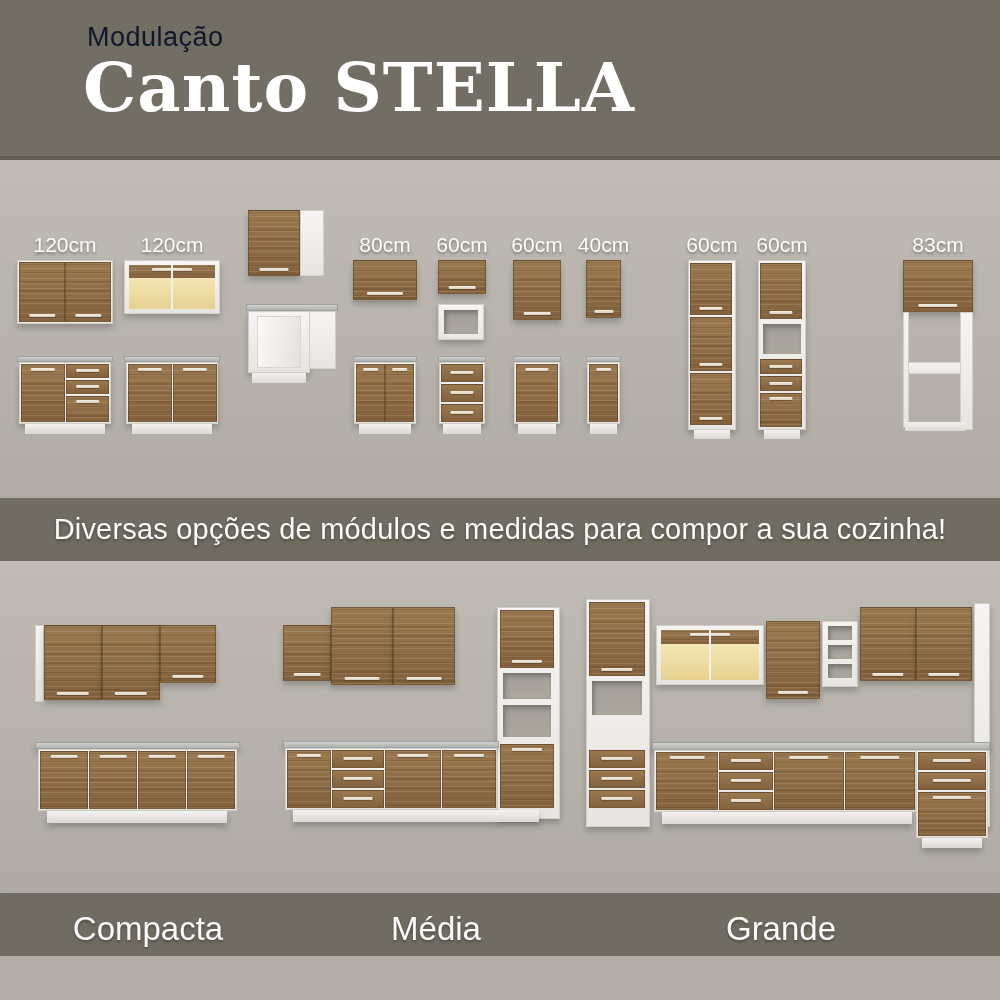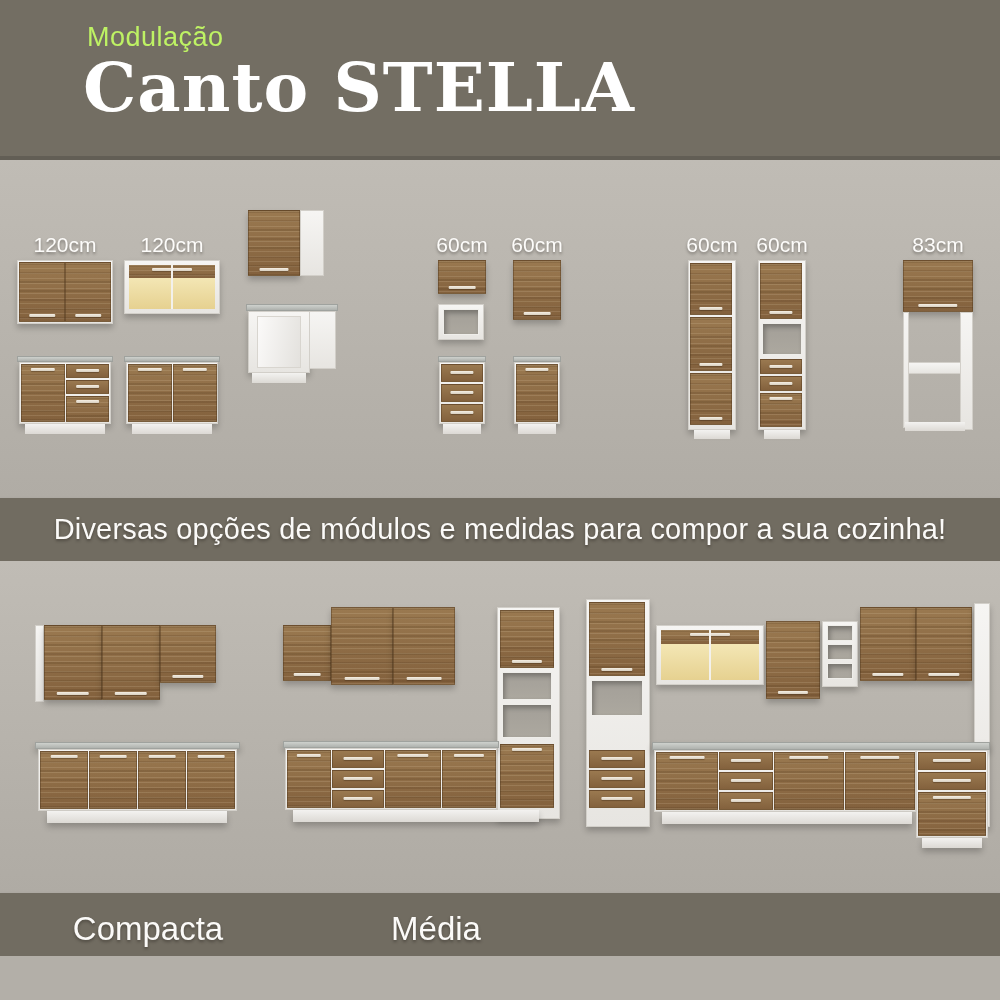--- a/index.html
+++ b/index.html
@@ -2,21 +2,21 @@
 <html><head>
 <meta charset="utf-8">
 <style>
   html,body{margin:0;padding:0;}
   #page{position:relative;width:1000px;height:1000px;overflow:hidden;
         font-family:"Liberation Sans",sans-serif;background:#b4b0a9;}
   .a{position:absolute;box-sizing:border-box;}
   
   #header{position:absolute;top:0;left:0;width:1000px;height:160px;
           background:#736e63;box-shadow:inset 0 -4px 0 rgba(0,0,0,.14);}
-  #eyebrow{position:absolute;top:22px;left:87px;color:#bef264;font-size:27px;
+  #eyebrow{position:absolute;top:22px;left:87px;color:#0f172a;font-size:27px;
            font-weight:500;letter-spacing:.5px;}
   #title{position:absolute;top:48px;left:83px;color:#ffffff;font-size:67px;
          font-weight:bold;font-family:"DejaVu Serif",serif;letter-spacing:1px;}
   #modules{position:absolute;top:160px;left:0;width:1000px;height:338px;
            background:linear-gradient(180deg,#c0bcb5,#b0aca5);}
   #tagline{position:absolute;top:498px;left:0;width:1000px;height:63px;
            background:#716c61;box-shadow:0 3px 5px rgba(0,0,0,.18);
            display:flex;align-items:center;justify-content:center;}
   #tagline span{color:#fbfaf8;font-size:29px;font-weight:500;letter-spacing:.2px;
            text-shadow:0 2px 3px rgba(30,26,20,.4);}
@@ -115,20 +115,34 @@
         <div class="a p" style="top:2px;left:54px;width:24px;height:66px;"></div>
         <div class="a c" style="top:96px;left:0;width:92px;height:7px;"></div>
         <div class="a p s" style="top:103px;left:2px;width:62px;height:62px;">
           <div class="a" style="top:4px;left:8px;width:44px;height:52px;border:1px solid #d8d5cf;background:linear-gradient(100deg,#fbfaf9,#e3e1dd);"></div>
         </div>
         <div class="a p" style="top:103px;left:64px;width:26px;height:58px;border-left:none;"></div>
         <div class="a k" style="top:165px;left:6px;width:54px;height:10px;"></div>
       </div>
     </div>
 
+    <div class="mcol" style="left:353px;width:64px;">
+      <div class="mlabel">
+          <span>80cm</span>
+        </div>
+      <div class="mg">
+        <div class="a wb s" style="top:2px;left:0;width:64px;height:40px;"></div>
+        <div class="a c" style="top:98px;left:0;width:64px;height:6px;"></div>
+        <div class="a p s" style="top:104px;left:1px;width:62px;height:62px;">
+          <div class="a w" style="top:1px;left:1px;width:29px;height:58px;"></div>
+          <div class="a w" style="top:1px;left:30px;width:29px;height:58px;"></div>
+        </div>
+        <div class="a k" style="top:166px;left:6px;width:52px;height:10px;"></div>
+      </div>
+    </div>
 
     <div class="mcol" style="left:438px;width:48px;">
       <div class="mlabel">
           <span>60cm</span>
         </div>
       <div class="mg">
         <div class="a wb s" style="top:2px;left:0;width:48px;height:34px;"></div>
         <div class="a p s" style="top:46px;left:0;width:46px;height:36px;">
           <div class="a o" style="top:4px;left:4px;width:36px;height:26px;"></div>
         </div>
@@ -149,20 +163,33 @@
       <div class="mg">
         <div class="a wb s" style="top:2px;left:0;width:48px;height:60px;"></div>
         <div class="a c" style="top:98px;left:0;width:48px;height:6px;"></div>
         <div class="a p s" style="top:104px;left:1px;width:46px;height:62px;">
           <div class="a w" style="top:1px;left:1px;width:42px;height:58px;"></div>
         </div>
         <div class="a k" style="top:166px;left:5px;width:38px;height:10px;"></div>
       </div>
     </div>
 
+    <div class="mcol" style="left:586px;width:35px;">
+      <div class="mlabel">
+          <span>40cm</span>
+        </div>
+      <div class="mg">
+        <div class="a wb s" style="top:2px;left:0;width:35px;height:58px;"></div>
+        <div class="a c" style="top:98px;left:0;width:35px;height:6px;"></div>
+        <div class="a p s" style="top:104px;left:1px;width:33px;height:62px;">
+          <div class="a w" style="top:1px;left:1px;width:29px;height:58px;"></div>
+        </div>
+        <div class="a k" style="top:166px;left:4px;width:27px;height:10px;"></div>
+      </div>
+    </div>
 
 
     <div class="mcol" style="left:688px;width:48px;">
       <div class="mlabel">
           <span>60cm</span>
         </div>
       <div class="mg">
         <div class="a p s" style="top:2px;left:0;width:48px;height:170px;">
           <div class="a wb" style="top:2px;left:1px;width:42px;height:52px;"></div>
           <div class="a wb" style="top:56px;left:1px;width:42px;height:54px;"></div>
@@ -284,16 +311,17 @@
         <div class="a w" style="top:41px;left:1px;width:68px;height:44px;"></div>
       </div>
       <div class="a k s" style="top:213px;left:76px;width:250px;height:12px;"></div>
       <div class="a k s" style="top:239px;left:336px;width:60px;height:10px;"></div>
     </div>
   </section>
 
   <section id="klabels">
     <span style="left:148px;">Compacta</span>
     <span style="left:436px;">Média</span>
+    <span style="left:781px;">Grande</span>
   </section>
 
   <footer id="footer"></footer>
 </div>
 
 </body></html>

